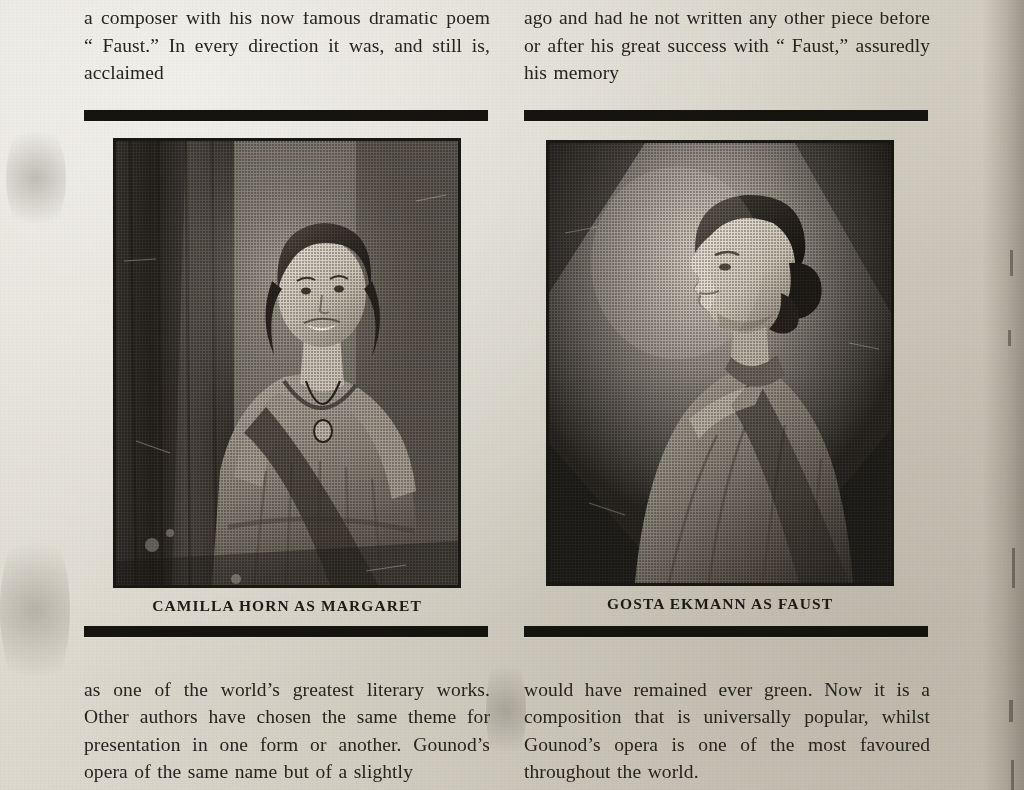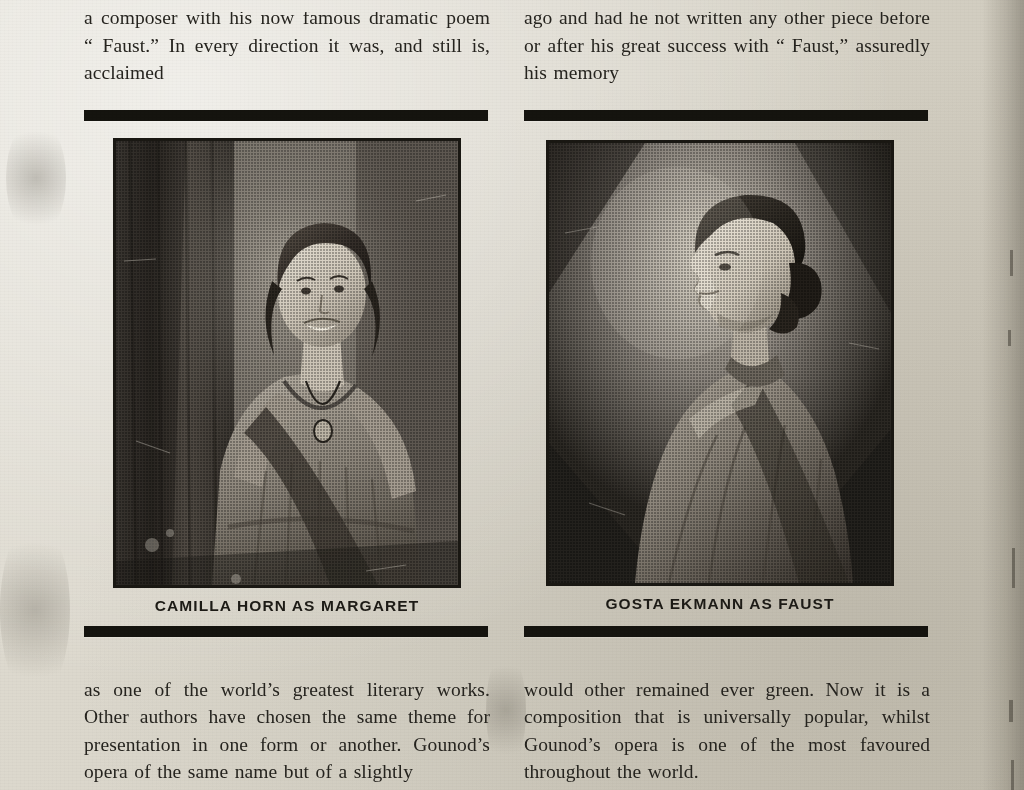--- a/index.html
+++ b/index.html
@@ -118,21 +118,21 @@
   }
   .scratches {
     position: absolute;
     inset: 0;
     pointer-events: none;
   }
 
   .caption {
     margin-top: 9px;
     text-align: center;
-    font-family: Liberation Sans, sans-serif;
+    font-family: Liberation Serif, serif;
     font-size: 15.5px;
     font-weight: bold;
     letter-spacing: 1.1px;
     color: #1d1b16;
     white-space: nowrap;
   }
   .fig-left .caption  { width: 348px; }
   .fig-right .caption { width: 348px; }
 
   
@@ -374,21 +374,21 @@
   <div class="rule rule-bot-right"></div>
 
   <div class="column col-left bot-text-left">
     <div class="clip">
       <p class="text-block tight">as one of the world’s greatest literary works.  Other authors have chosen the same theme for presentation in one form or another.  Gounod’s opera of the same name but of a slightly</p>
     </div>
   </div>
 
   <div class="column col-right bot-text-right">
     <div class="clip">
-      <p class="text-block tight">would other remained ever green. Now it is a composition that is universally popular, whilst Gounod’s opera is one of the most favoured throughout the world.</p>
+      <p class="text-block tight">would have remained ever green. Now it is a composition that is universally popular, whilst Gounod’s opera is one of the most favoured throughout the world.</p>
     </div>
   </div>
 
   <div class="margin-smudge" style="left:6px; top:118px; width:60px; height:120px;"></div>
   <div class="margin-smudge" style="left:0px; top:520px; width:70px; height:180px;"></div>
   <div class="margin-smudge" style="left:486px; top:650px; width:40px; height:120px;"></div>
 
   <div id="right-edge"></div>
   <div id="edge-marks">
     <svg width="14" height="790">

